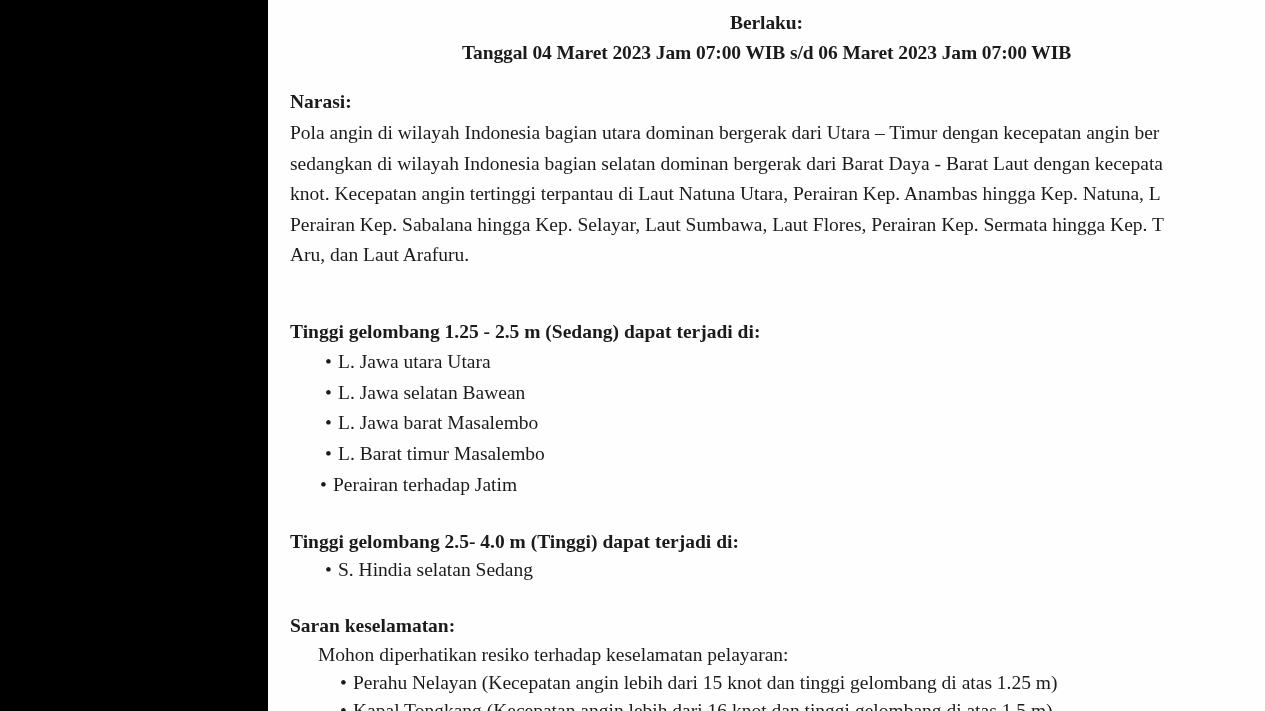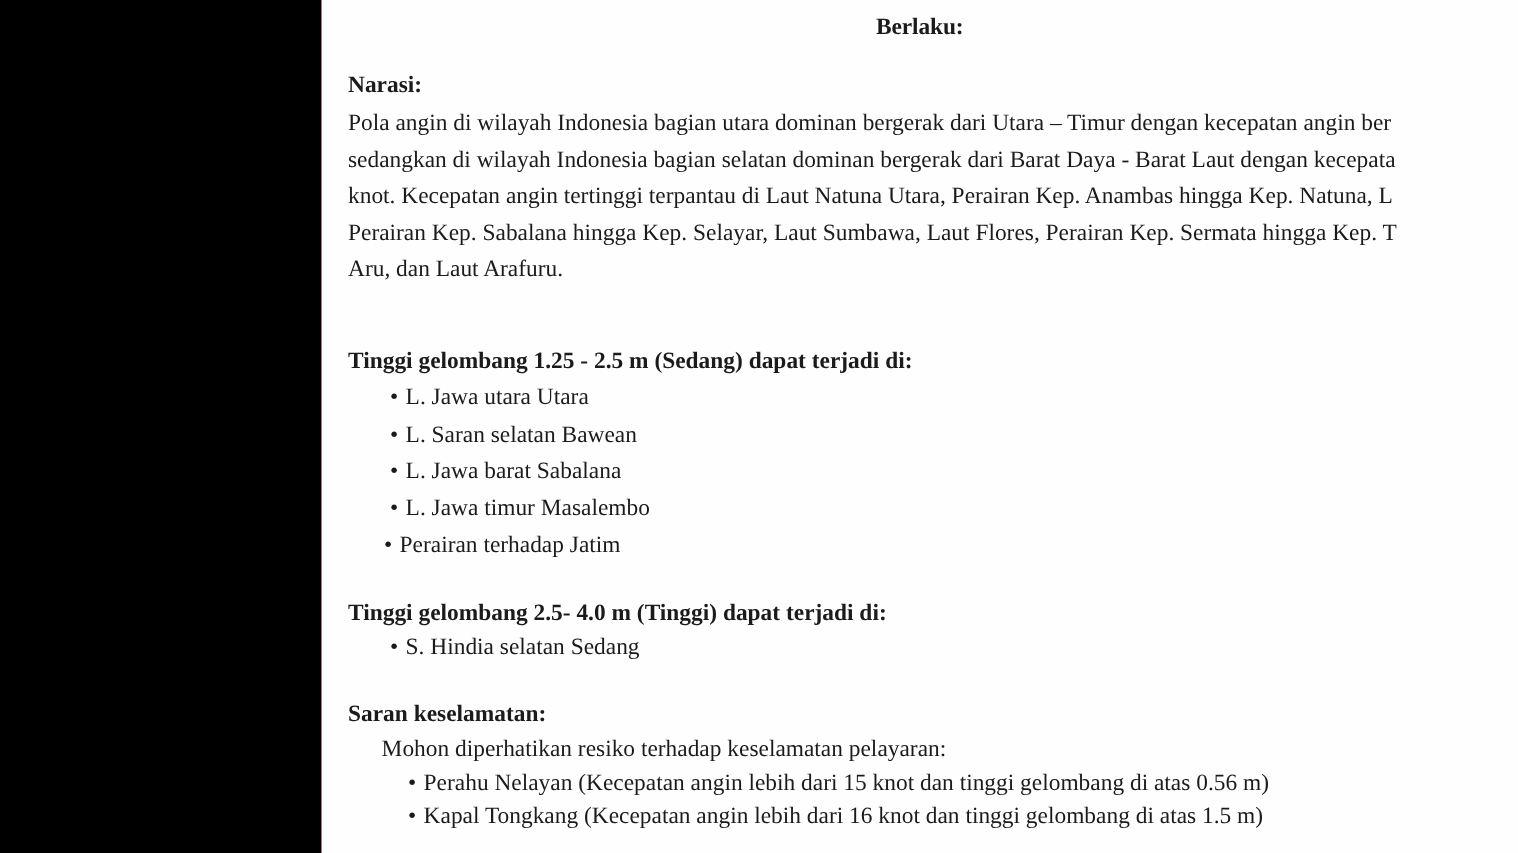--- a/index.html
+++ b/index.html
@@ -139,51 +139,52 @@
 
 <div id="viewport">
 
   <div id="letterbox-left"></div>
 
   <div id="document-page">
     <div class="page-inner">
 
       <div class="doc-header">
         <div class="line1">Berlaku:</div>
+        <div class="line2">Tanggal 04 Maret 2023 Jam 07:00 WIB s/d 06 Maret 2023 Jam 07:00 WIB</div>
       </div>
 
       <div class="body-block">
 
         <div id="narasi-heading" class="section-heading">Narasi:</div>
         <div class="narasi-body">
           <span class="nline">Pola angin di wilayah Indonesia bagian utara dominan bergerak dari Utara – Timur dengan kecepatan angin ber</span>
           <span class="nline">sedangkan di wilayah Indonesia bagian selatan dominan bergerak dari Barat Daya - Barat Laut dengan kecepata</span>
           <span class="nline">knot. Kecepatan angin tertinggi terpantau di Laut Natuna Utara, Perairan Kep. Anambas hingga Kep. Natuna, L</span>
           <span class="nline">Perairan Kep. Sabalana hingga Kep. Selayar, Laut Sumbawa, Laut Flores, Perairan Kep. Sermata hingga Kep. T</span>
           <span class="nline">Aru, dan Laut Arafuru.</span>
         </div>
 
         <div id="sedang-heading" class="section-heading">Tinggi gelombang 1.25 - 2.5 m (Sedang) dapat terjadi di:</div>
         <ul id="sedang-list" class="bullet-list indent-a">
           <li><span class="bul">•</span><span>L. Jawa utara Utara</span></li>
-          <li><span class="bul">•</span><span>L. Saran selatan Bawean</span></li>
-          <li><span class="bul">•</span><span>L. Jawa barat Sabalana</span></li>
-          <li><span class="bul">•</span><span>L. Jawa timur Masalembo</span></li>
+          <li><span class="bul">•</span><span>L. Jawa selatan Bawean</span></li>
+          <li><span class="bul">•</span><span>L. Jawa barat Masalembo</span></li>
+          <li><span class="bul">•</span><span>L. Barat timur Masalembo</span></li>
           <li class="tight"><span class="bul">•</span><span>Perairan terhadap Jatim</span></li>
         </ul>
 
         <div id="tinggi-heading" class="section-heading">Tinggi gelombang 2.5- 4.0 m (Tinggi) dapat terjadi di:</div>
         <ul id="tinggi-list" class="bullet-list">
           <li><span class="bul">•</span><span>S. Hindia selatan Sedang</span></li>
         </ul>
 
         <div id="saran-heading" class="section-heading">Saran keselamatan:</div>
         <div class="saran-intro">Mohon diperhatikan resiko terhadap keselamatan pelayaran:</div>
         <ul id="saran-list" class="bullet-list">
-          <li><span class="bul">•</span><span>Perahu Nelayan (Kecepatan angin lebih dari 15 knot dan tinggi gelombang di atas 0.56 m)</span></li>
+          <li><span class="bul">•</span><span>Perahu Nelayan (Kecepatan angin lebih dari 15 knot dan tinggi gelombang di atas 1.25 m)</span></li>
           <li><span class="bul">•</span><span>Kapal Tongkang (Kecepatan angin lebih dari 16 knot dan tinggi gelombang di atas 1.5 m)</span></li>
 
         </ul>
 
       </div>
     </div>
   </div>
 </div>
 
 </body></html>

